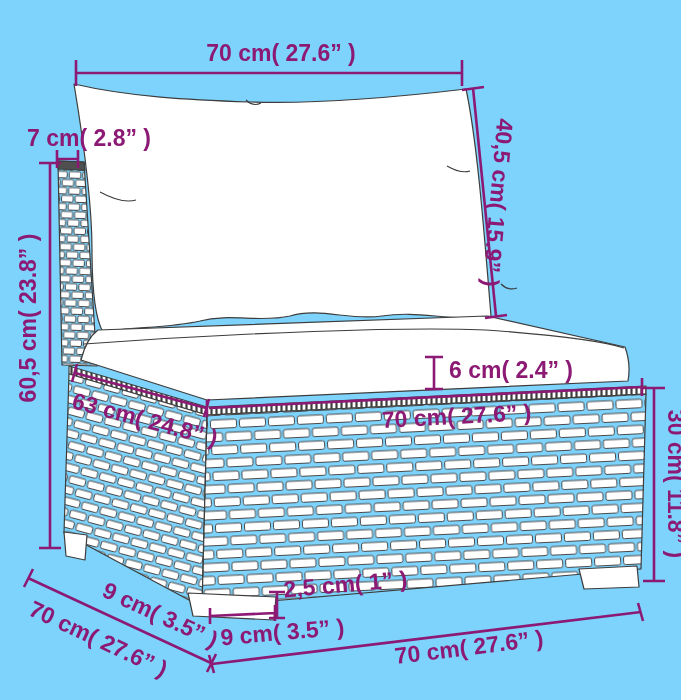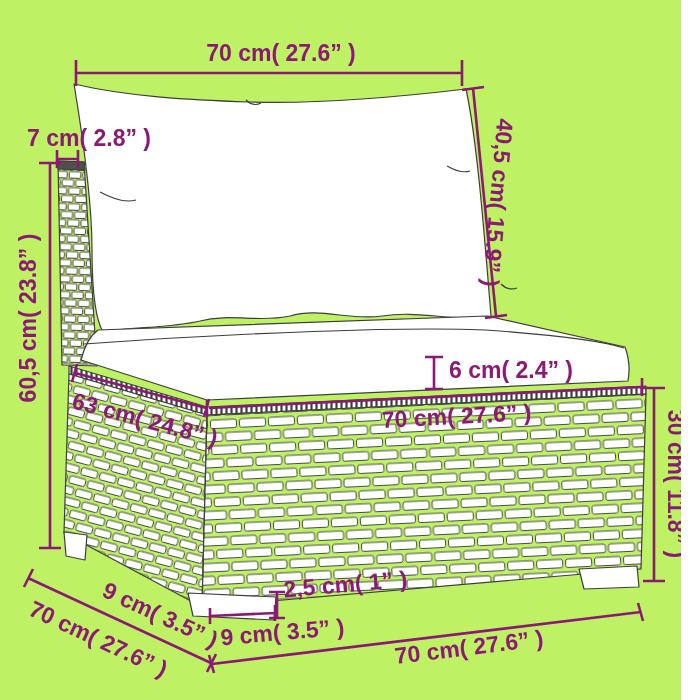--- a/index.html
+++ b/index.html
@@ -1,16 +1,16 @@
 <!DOCTYPE html>
 <html><head>
 <meta charset="utf-8">
 <style>
   html,body{margin:0;padding:0;background:#fff;}
-  .stage{position:relative;width:681px;height:700px;background:#bef264;overflow:hidden;}
+  .stage{position:relative;width:681px;height:700px;background:#7dd3fc;overflow:hidden;}
   svg{display:block;}
   .dimtext text{
     font-family:"Liberation Sans",sans-serif;
     font-weight:700;
     font-size:23px;
   }
 </style>
 </head>
 <body>
 

